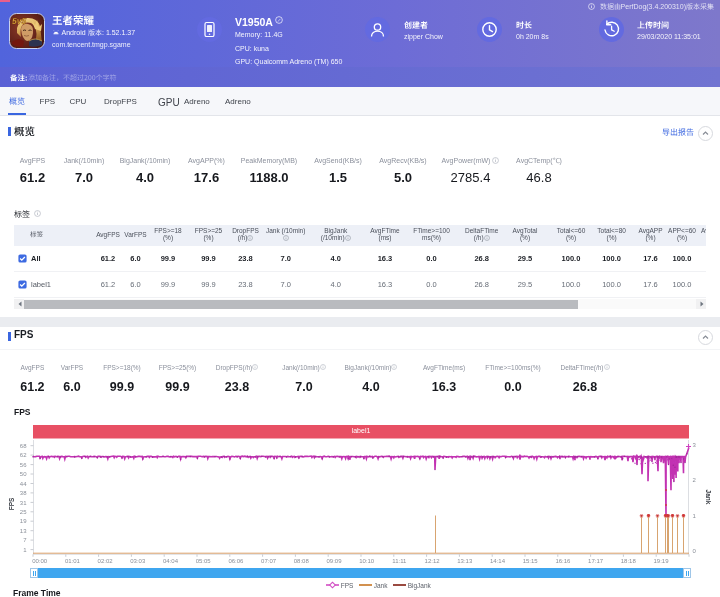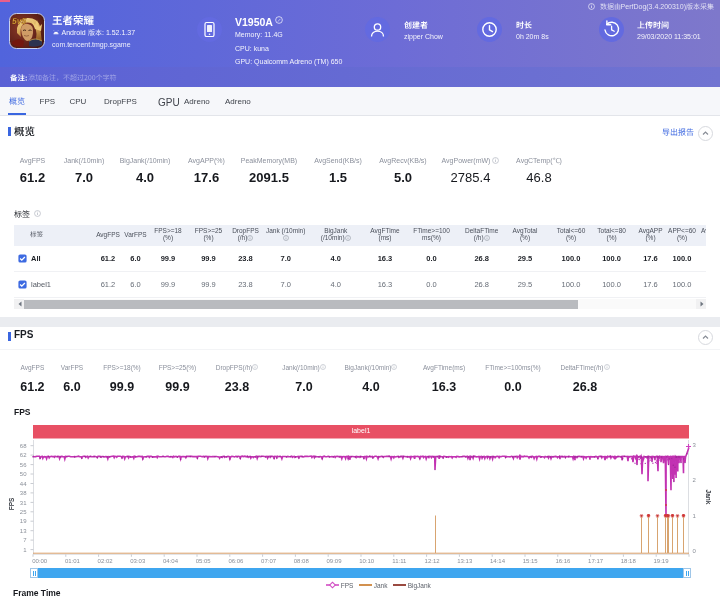--- a/index.html
+++ b/index.html
@@ -184,21 +184,21 @@
   </div>
 <div style="position:absolute;left:-22.5px;top:156.5px;width:110px;text-align:center;"><span class="lbl" style="vertical-align:top">AvgFPS</span></div>
 <div style="position:absolute;left:-22.5px;top:169.5px;width:110px;text-align:center;font-size:13px;font-weight:bold;color:#17191e">61.2</div>
 <div style="position:absolute;left:29.0px;top:156.5px;width:110px;text-align:center;"><span class="lbl" style="vertical-align:top">Jank(/10min)</span></div>
 <div style="position:absolute;left:29.0px;top:169.5px;width:110px;text-align:center;font-size:13px;font-weight:bold;color:#17191e">7.0</div>
 <div style="position:absolute;left:90.0px;top:156.5px;width:110px;text-align:center;"><span class="lbl" style="vertical-align:top">BigJank(/10min)</span></div>
 <div style="position:absolute;left:90.0px;top:169.5px;width:110px;text-align:center;font-size:13px;font-weight:bold;color:#17191e">4.0</div>
 <div style="position:absolute;left:151.5px;top:156.5px;width:110px;text-align:center;"><span class="lbl" style="vertical-align:top">AvgAPP(%)</span></div>
 <div style="position:absolute;left:151.5px;top:169.5px;width:110px;text-align:center;font-size:13px;font-weight:bold;color:#17191e">17.6</div>
 <div style="position:absolute;left:214.0px;top:156.5px;width:110px;text-align:center;"><span class="lbl" style="vertical-align:top">PeakMemory(MB)</span></div>
-<div style="position:absolute;left:214.0px;top:169.5px;width:110px;text-align:center;font-size:13px;font-weight:bold;color:#17191e">2091.5</div>
+<div style="position:absolute;left:214.0px;top:169.5px;width:110px;text-align:center;font-size:13px;font-weight:bold;color:#17191e">1188.0</div>
 <div style="position:absolute;left:283.0px;top:156.5px;width:110px;text-align:center;"><span class="lbl" style="vertical-align:top">AvgSend(KB/s)</span></div>
 <div style="position:absolute;left:283.0px;top:169.5px;width:110px;text-align:center;font-size:13px;font-weight:bold;color:#17191e">1.5</div>
 <div style="position:absolute;left:348.0px;top:156.5px;width:110px;text-align:center;"><span class="lbl" style="vertical-align:top">AvgRecv(KB/s)</span></div>
 <div style="position:absolute;left:348.0px;top:169.5px;width:110px;text-align:center;font-size:13px;font-weight:bold;color:#17191e">5.0</div>
 <div style="position:absolute;left:415.5px;top:156.5px;width:110px;text-align:center;"><span class="lbl" style="vertical-align:top">AvgPower(mW) </span><svg width="7" height="7" viewBox="0 0 10 10" style="vertical-align:top">
       <circle cx="5" cy="5" r="4.2" fill="none" stroke="#b9bdc6" stroke-width="1.1"></circle>
       <rect x="4.45" y="4.2" width="1.1" height="3" fill="#b9bdc6"></rect>
       <rect x="4.45" y="2.4" width="1.1" height="1.1" fill="#b9bdc6"></rect>
     </svg></div>
 <div style="position:absolute;left:415.5px;top:169.5px;width:110px;text-align:center;font-size:13px;font-weight:normal;color:#17191e">2785.4</div>

